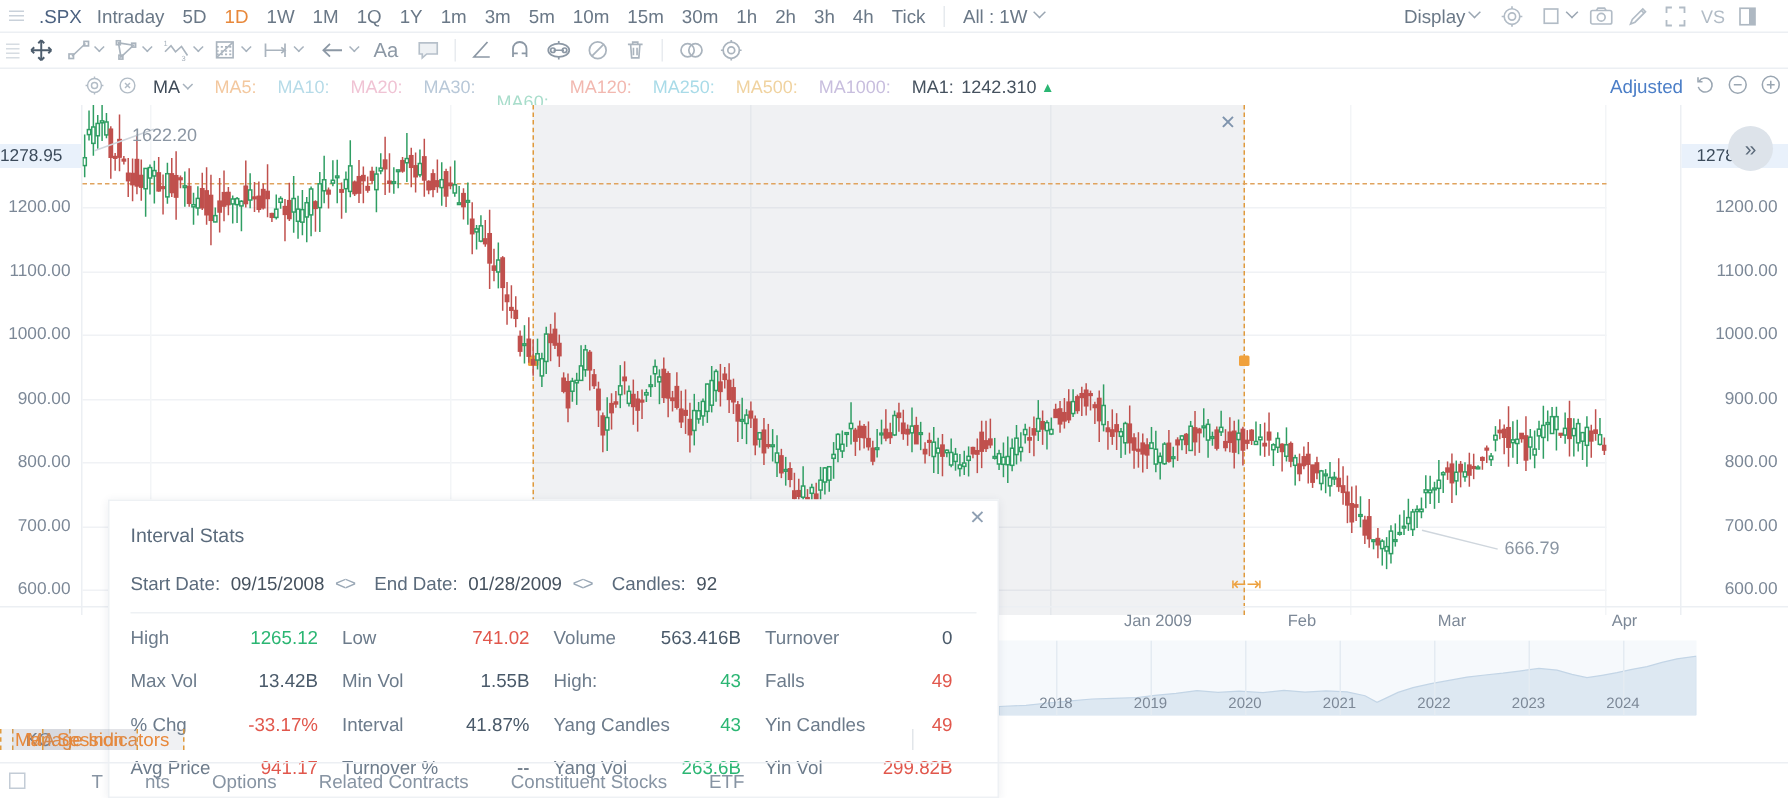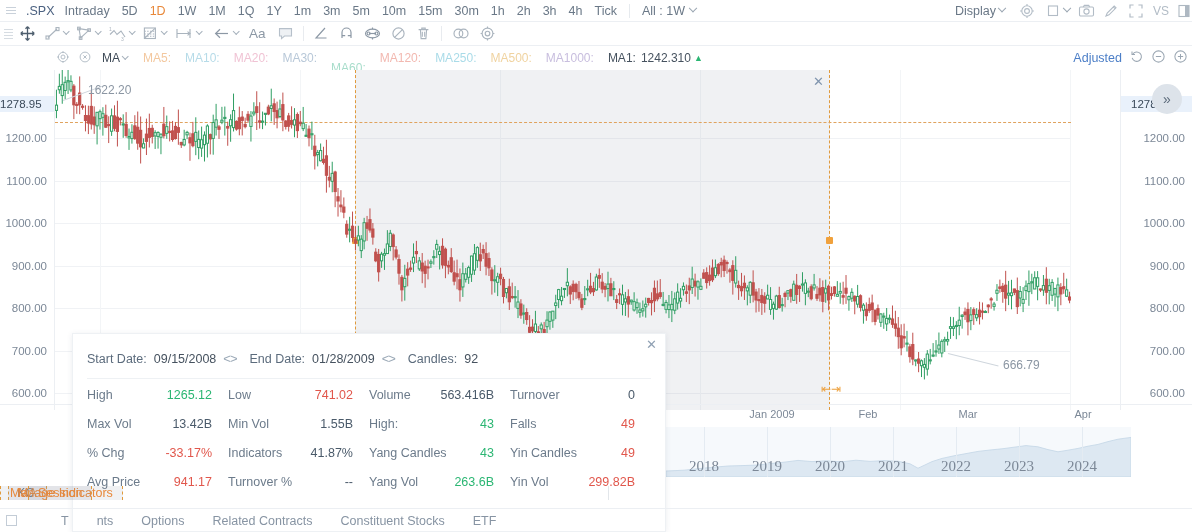--- a/index.html
+++ b/index.html
@@ -30,21 +30,21 @@
   .tb-grip i:nth-child(3){top:9px}
   .sym {
     color:#4c6281; font-size:12.5px; margin-left:8px; margin-right:4px;
   }
   .per {
     padding:0 6px; color:#6a7887; font-size:12.5px; cursor:pointer;
   }
   .per.active { color:#e8883a; }
   .tb-sep { width:1px; height:14px; background:#e6eaee; margin:0 6px; }
   .tb-right {
-    margin-left:auto; display:flex; align-items:center; padding-right:0;
+    margin-left:auto; display:flex; align-items:center; padding-right:19px;
   }
   .tb-right .item {
     display:flex; align-items:center; gap:3px; padding:0 7px;
     color:#6a7887; font-size:12.5px; cursor:pointer;
   }
   .chev {
     display:inline-block; width:6px; height:6px;
     border-right:1.2px solid #9aa6b2; border-bottom:1.2px solid #9aa6b2;
     transform:rotate(45deg) translate(-2px,-2px);
   }
@@ -161,21 +161,21 @@
   }
 
   
   .navi {
     position:absolute; left:666px; top:427px; width:465px; height:50px;
     background:#f6f9fc; overflow:hidden;
   }
   .navi .ngrid { position:absolute; top:0; bottom:0; width:1px; background:#e4ebf2; }
   .navi .nyr {
     position:absolute; bottom:2px; transform:translateX(-50%);
-    font-size:15px; color:#7c8897;font-family:Liberation Serif, serif;
+    font-size:10px; color:#7c8897;
   }
   .navi svg { position:absolute; left:0; top:0; }
 
   
   .stats {
     position:absolute; left:72px; top:333px; width:594px; height:199px;
     background:#fff; border:1px solid #eef1f4;
     box-shadow:0 1px 6px rgba(40,60,90,.09);
     padding:0 14px;
   }
@@ -1289,20 +1289,21 @@
         <div class="nyr" style="left: 290px;">2022</div>
         <div class="ngrid" style="left: 353px;"></div>
         <div class="nyr" style="left: 353px;">2023</div>
         <div class="ngrid" style="left: 416px;"></div>
         <div class="nyr" style="left: 416px;">2024</div>
       </div>
   </div>
 
   <div class="stats">
     <span class="x">✕</span>
+    <div class="title">Interval Stats</div>
 
     <div class="dates">
       <span>Start Date:</span>
       <span style="color:#46525f">09/15/2008</span>
       <span class="nav-arrows">&lt;&gt;</span>
       <span style="margin-left:6px">End Date:</span>
       <span style="color:#46525f">01/28/2009</span>
       <span class="nav-arrows">&lt;&gt;</span>
       <span style="margin-left:6px">Candles:</span>
       <span style="color:#46525f">92</span>
@@ -1340,21 +1341,21 @@
         </div>
         <div class="cell">
           <span class="k">Falls</span>
           <span class="v dn">49</span>
         </div>
         <div class="cell">
           <span class="k">% Chg</span>
           <span class="v dn">-33.17%</span>
         </div>
         <div class="cell">
-          <span class="k">Indicators</span>
+          <span class="k">Interval</span>
           <span class="v">41.87%</span>
         </div>
         <div class="cell">
           <span class="k">Yang Candles</span>
           <span class="v up">43</span>
         </div>
         <div class="cell">
           <span class="k">Yin Candles</span>
           <span class="v dn">49</span>
         </div>

